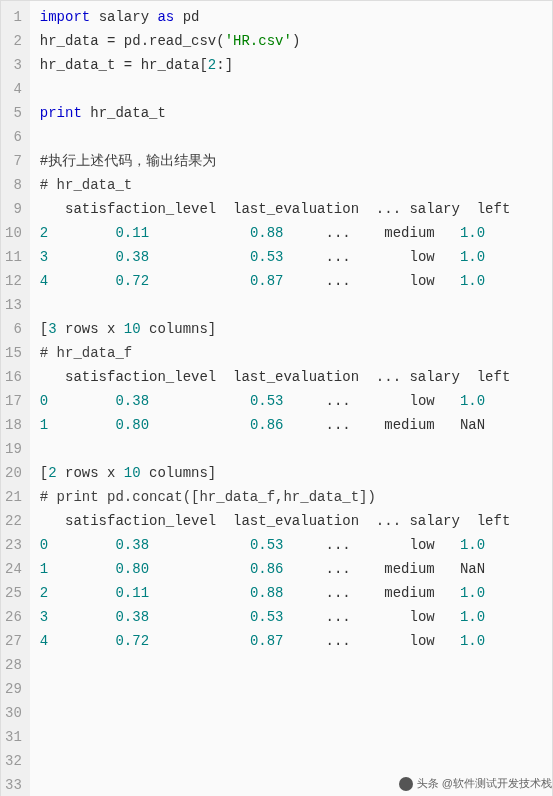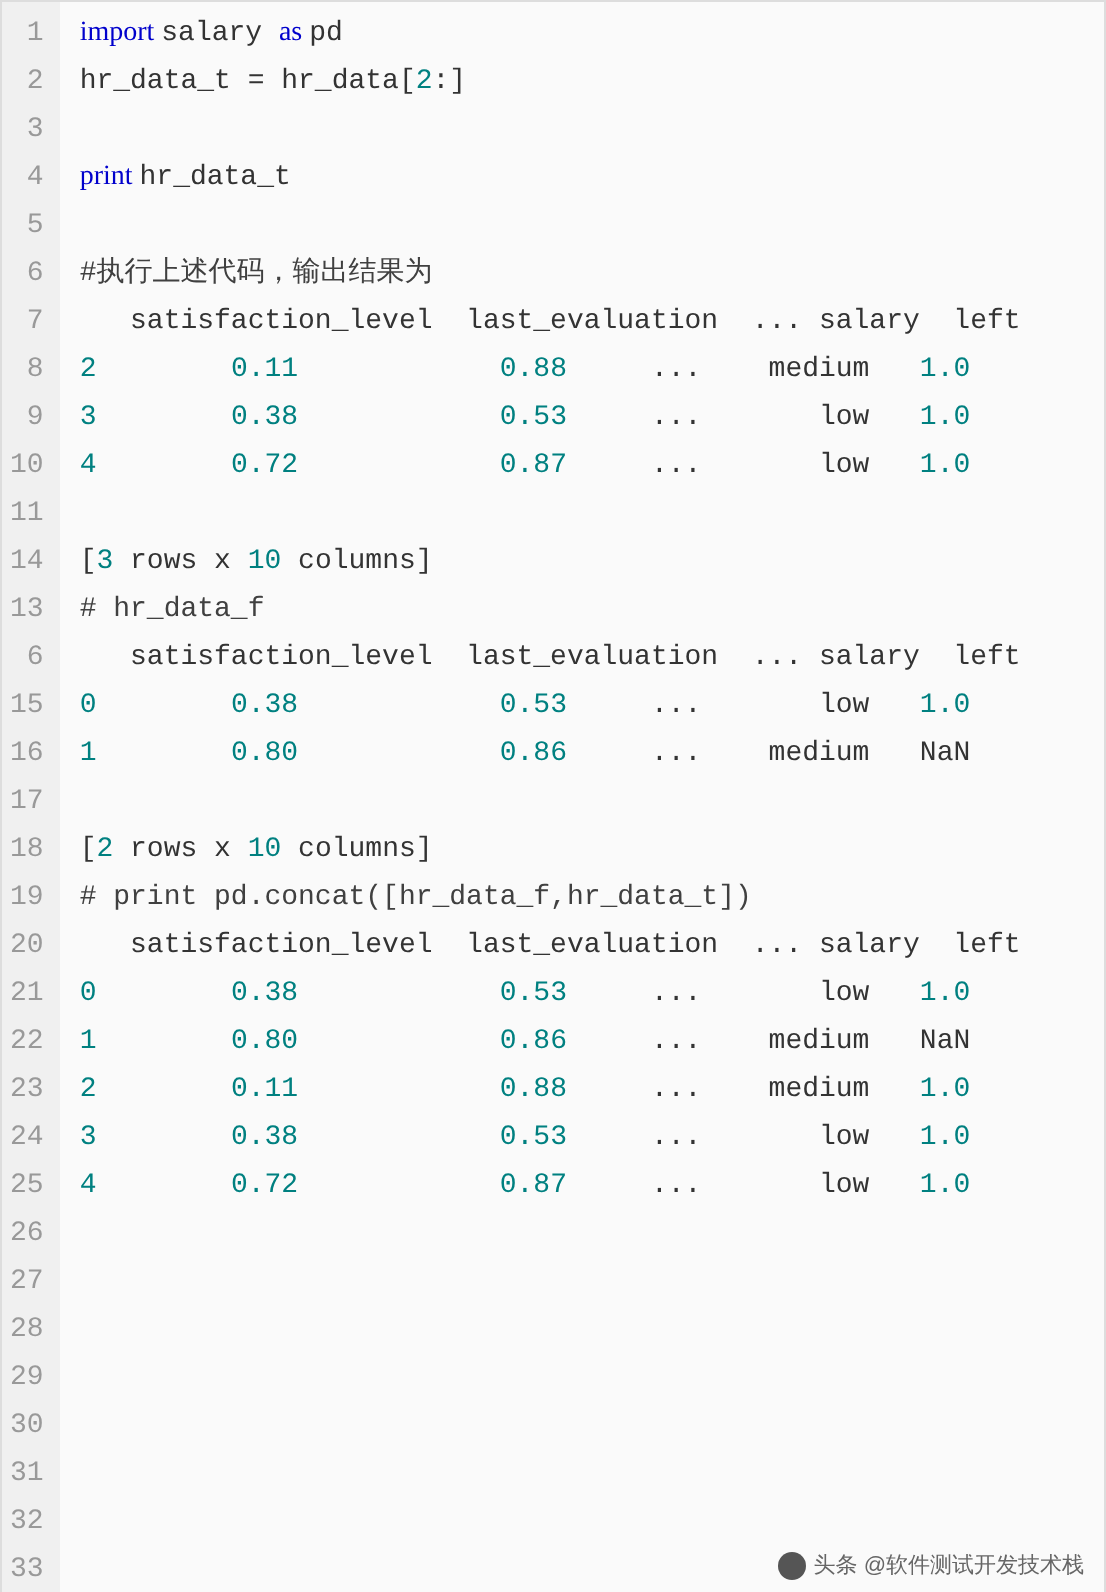--- a/index.html
+++ b/index.html
@@ -31,28 +31,28 @@
     }
     .code {
       padding: 4px 0 4px 10px;
       flex: 1;
     }
     .code div {
       height: 24px;
       line-height: 24px;
       white-space: pre;
     }
-    .kw { color: #0000cc; font-family: Liberation Serif, serif; }
+    .kw { color: #0000cc; }
     .str { color: #008000; }
     .num { color: #008080; }
     .cmt-orange { color: #404040; }
     .watermark {
       position: absolute;
       bottom: 8px;
-      right: 10px;
+      right: 0;
       font-size: 11px;
       color: #666;
       font-family: sans-serif;
     }
     .avatar {
       display: inline-block;
       width: 14px;
       height: 14px;
       border-radius: 50%;
       background: #555;
@@ -69,21 +69,21 @@
       <div>2</div>
       <div>3</div>
       <div>4</div>
       <div>5</div>
       <div>6</div>
       <div>7</div>
       <div>8</div>
       <div>9</div>
       <div>10</div>
       <div>11</div>
-      <div>14</div>
+      <div>12</div>
       <div>13</div>
       <div>6</div>
       <div>15</div>
       <div>16</div>
       <div>17</div>
       <div>18</div>
       <div>19</div>
       <div>20</div>
       <div>21</div>
       <div>22</div>
@@ -94,25 +94,27 @@
       <div>27</div>
       <div>28</div>
       <div>29</div>
       <div>30</div>
       <div>31</div>
       <div>32</div>
       <div>33</div>
     </div>
   <div class="code" id="code">
       <div><span class="kw">import </span><span>salary </span><span class="kw">as </span><span>pd</span></div>
+      <div><span>hr_data = pd.read_csv(</span><span class="str">'HR.csv'</span><span>)</span></div>
       <div><span>hr_data_t = hr_data[</span><span class="num">2</span><span>:]</span></div>
       <div><span></span></div>
       <div><span class="kw">print </span><span>hr_data_t</span></div>
       <div><span></span></div>
       <div><span class="cmt-orange">#执行上述代码，输出结果为</span></div>
+      <div><span class="cmt-orange"># hr_data_t</span></div>
       <div><span>   satisfaction_level  last_evaluation  ... salary  left</span></div>
       <div><span class="num">2</span><span>        </span><span class="num">0.11</span><span>            </span><span class="num">0.88</span><span>     ...    medium   </span><span class="num">1.0</span></div>
       <div><span class="num">3</span><span>        </span><span class="num">0.38</span><span>            </span><span class="num">0.53</span><span>     ...       low   </span><span class="num">1.0</span></div>
       <div><span class="num">4</span><span>        </span><span class="num">0.72</span><span>            </span><span class="num">0.87</span><span>     ...       low   </span><span class="num">1.0</span></div>
       <div><span></span></div>
       <div><span>[</span><span class="num">3</span><span> rows x </span><span class="num">10</span><span> columns]</span></div>
       <div><span class="cmt-orange"># hr_data_f</span></div>
       <div><span>   satisfaction_level  last_evaluation  ... salary  left</span></div>
       <div><span class="num">0</span><span>        </span><span class="num">0.38</span><span>            </span><span class="num">0.53</span><span>     ...       low   </span><span class="num">1.0</span></div>
       <div><span class="num">1</span><span>        </span><span class="num">0.80</span><span>            </span><span class="num">0.86</span><span>     ...    medium   NaN</span></div>

